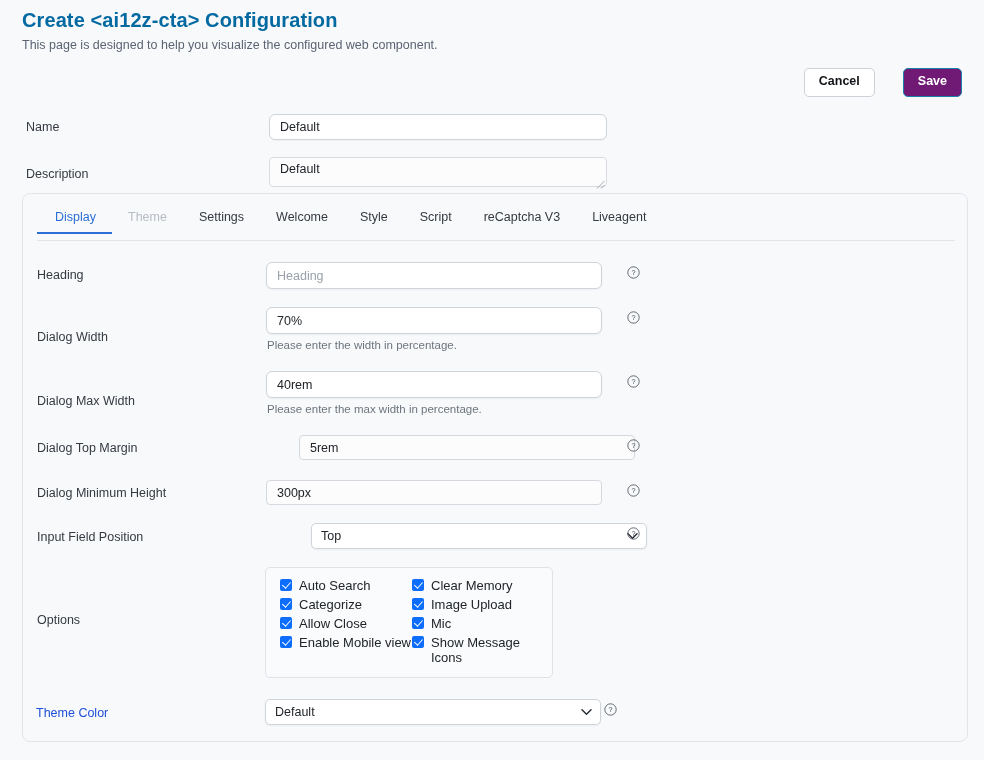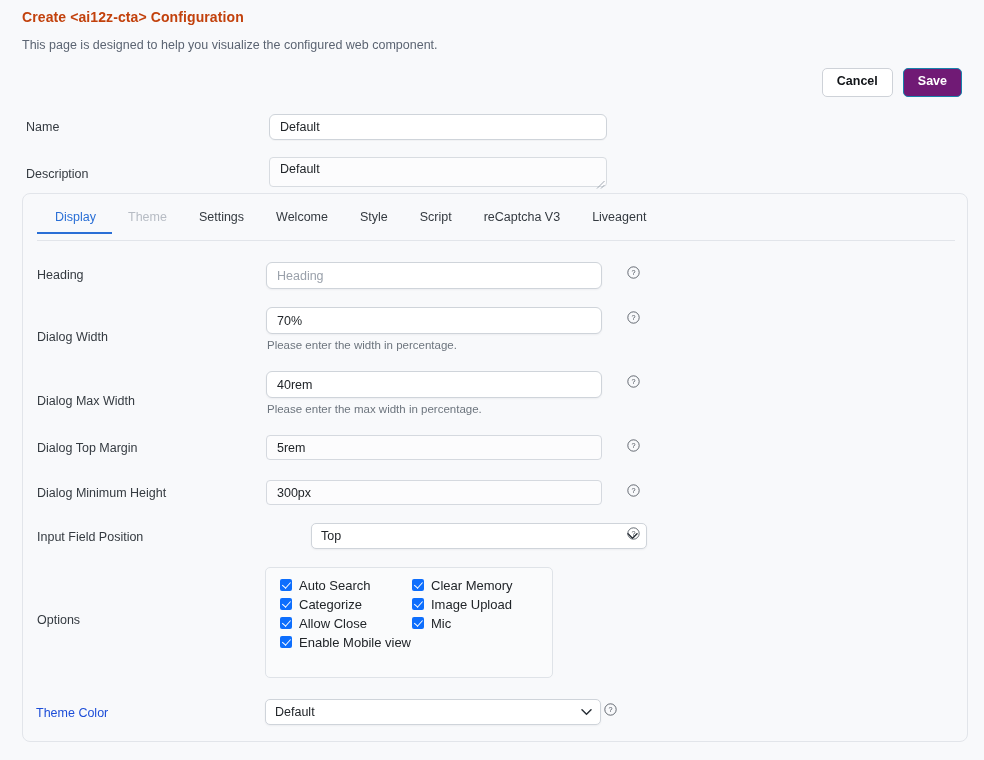--- a/index.html
+++ b/index.html
@@ -8,30 +8,30 @@
     width: 984px; height: 760px;
     background: #f8f9fb;
     font-family: "Liberation Sans", sans-serif;
     color: #212529;
     overflow: hidden;
   }
   .page { position: relative; width: 984px; height: 760px; }
 
   .page-title {
     position: absolute; left: 22px; top: 9px;
-    font-size: 14px; font-weight: bold; color: #c2410c;
+    font-size: 20px; font-weight: bold; color: #0369a1;
     letter-spacing: .1px;
   }
   .page-subtitle {
     position: absolute; left: 22px; top: 38px;
     font-size: 12.5px; color: #5b6472;
   }
 
   
-  .actions { position: absolute; right: 22px; top: 68px; display: flex; gap: 10px; }
+  .actions { position: absolute; right: 22px; top: 68px; display: flex; gap: 28px; }
   .btn {
     font-family: "Liberation Sans", sans-serif;
     font-size: 12.5px;
     border-radius: 5px;
     padding: 6px 14px 7px;
     cursor: pointer;
     line-height: 1.1;
   }
   .btn-cancel {
     background: #ffffff; color: #111418;
@@ -248,21 +248,21 @@
         <div class="hint">Please enter the max width in percentage.</div>
       </div>
       <svg class="help" style="left:604px;top:4px;" viewBox="0 0 16 16">
         <circle cx="8" cy="8" r="7" fill="none" stroke="#444b54" stroke-width="1"></circle>
         <text x="8" y="11.6" text-anchor="middle" font-size="9" font-family="Liberation Sans, sans-serif" fill="#444b54">?</text>
       </svg>
     </div>
 
     <div class="frow" style="top:241px;">
       <div class="flabel" style="top:6px;">Dialog Top Margin</div>
-      <div class="fctl" style="top:0;">
+      <div class="fctl" style="top:0;margin-left:33px;">
         <input class="inp" value="5rem" style="">
       </div>
       <svg class="help" style="left:604px;top:4px;" viewBox="0 0 16 16">
         <circle cx="8" cy="8" r="7" fill="none" stroke="#444b54" stroke-width="1"></circle>
         <text x="8" y="11.6" text-anchor="middle" font-size="9" font-family="Liberation Sans, sans-serif" fill="#444b54">?</text>
       </svg>
     </div>
 
     <div class="frow" style="top:286px;">
       <div class="flabel" style="top:6px;">Dialog Minimum Height</div>
@@ -325,20 +325,24 @@
           <span class="optlabel">Clear Memory</span>
         </div>
         <div class="optitem">
           <span class="cb"></span>
           <span class="optlabel">Image Upload</span>
         </div>
         <div class="optitem">
           <span class="cb"></span>
           <span class="optlabel">Mic</span>
         </div>
+        <div class="optitem">
+          <span class="cb"></span>
+          <span class="optlabel">Show Message Icons</span>
+        </div>
       </div>
     </div>
   </div>
 
   <div style="position:absolute;left:0;top:699px;width:984px;">
     <div style="position:absolute;left:36px;top:7px;font-size:12.5px;color:#1d4ed8;">Theme Color</div>
     <div style="position:absolute;left:265px;top:0;">
       <div class="sel-wrap">
         <select class="sel">
           <option>Default</option>

